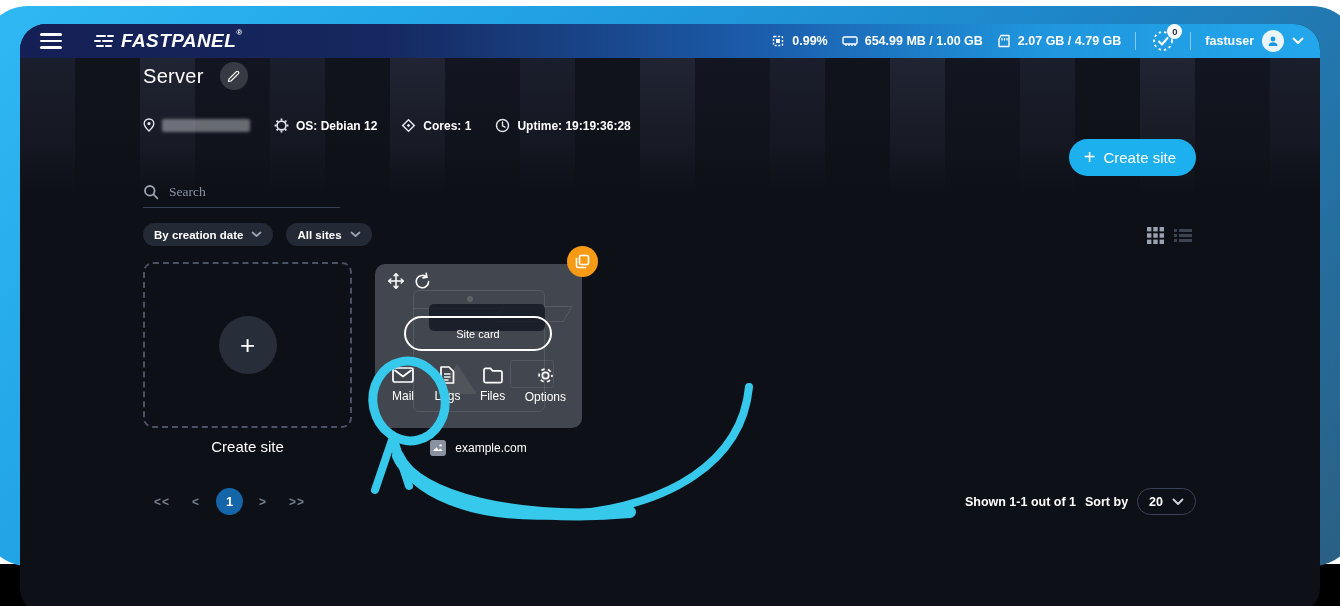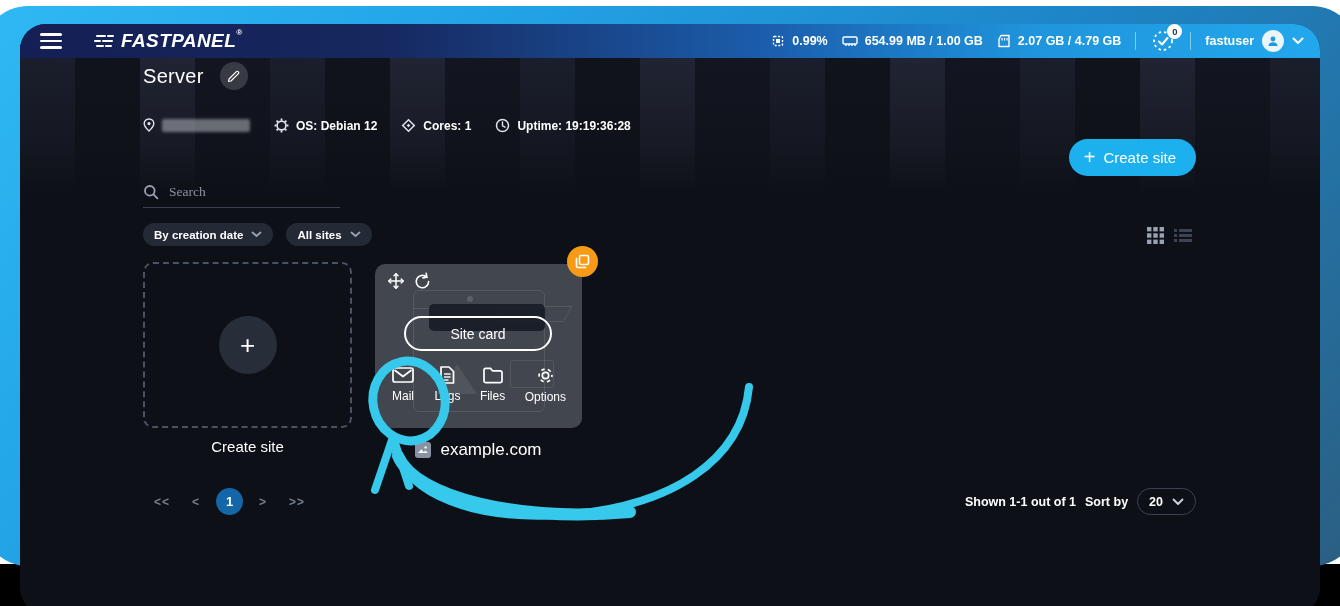--- a/index.html
+++ b/index.html
@@ -76,27 +76,27 @@
   .sc-ill .dot1 { position:absolute; left:92px; top:32px; width:6px; height:6px; border-radius:50%; background:rgba(255,255,255,.14); }
   .sc-ill .roof { position:absolute; right:14px; top:42px; width:70px; height:16px; border:1px solid rgba(255,255,255,.10); transform:skewX(-30deg); }
   .sc-ill .tri { position:absolute; left:62px; top:100px; width:0; height:0; border-left:20px solid transparent; border-right:20px solid transparent; border-bottom:30px solid rgba(255,255,255,.08); }
   .sc-ill .sq { position:absolute; right:28px; top:96px; width:44px; height:28px; border:1px solid rgba(255,255,255,.09); border-radius:3px; }
   .sc-darkrect { position:absolute; left:54px; top:40px; width:116px; height:27px; background:rgba(20,25,35,.85); border-radius:5px; }
   .sc-move { position:absolute; left:12px; top:8px; cursor:pointer; }
   .sc-restart { position:absolute; left:39px; top:8px; cursor:pointer; }
   .sc-copy-badge { position:absolute; top:-18px; right:-16px; width:31px; height:31px; border-radius:50%; background:#f79b17;
                    display:flex; align-items:center; justify-content:center; cursor:pointer; }
   .sc-pill { position:absolute; left:29px; top:52px; width:148px; height:35px; border:2px solid #fff; border-radius:18px;
-             background:transparent; color:#fff; font-size:14px; font-weight:400; display:flex; align-items:center; justify-content:center;
+             background:transparent; color:#fff; font-size:11px; font-weight:400; display:flex; align-items:center; justify-content:center;
              cursor:pointer; font-family:"Liberation Sans", sans-serif; }
   .sc-actions { position:absolute; left:0; bottom:24px; width:100%; display:flex; justify-content:space-between; padding:0 16px; }
   .sc-action { display:flex; flex-direction:column; align-items:center; gap:4px; color:#fff; font-size:12px; cursor:pointer; }
   .domain-row { position:absolute; left:355px; top:416px; width:207px; display:flex; align-items:center; justify-content:center; gap:9px; cursor:pointer; }
   .img-chip { width:16px; height:16px; border-radius:3px; background:#8a92a1; display:flex; align-items:center; justify-content:center; }
-  .domain-text { color:#fff; font-size:17px; font-weight:400; }
+  .domain-text { color:#fff; font-size:12px; font-weight:400; }
 
   
   .pagination { position:absolute; left:128px; top:464px; display:flex; align-items:center; gap:10px; color:#78818f; font-size:12px; font-weight:700; }
   .pg-btn { padding:4px 6px; cursor:pointer; letter-spacing:1px; }
   .pg-current { width:27px; height:27px; border-radius:50%; background:#1566a9; color:#fff; display:flex; align-items:center; justify-content:center;
                 font-size:13px; font-weight:700; cursor:pointer; letter-spacing:0; }
   .footer-right { position:absolute; right:124px; top:464px; display:flex; align-items:center; gap:9px; color:#fff; font-size:12.5px; font-weight:700; }
   .perpage { height:27px; min-width:57px; border:1px solid #3a4254; border-radius:14px; display:flex; align-items:center; justify-content:center;
              gap:9px; padding:0 11px; cursor:pointer; }
 

